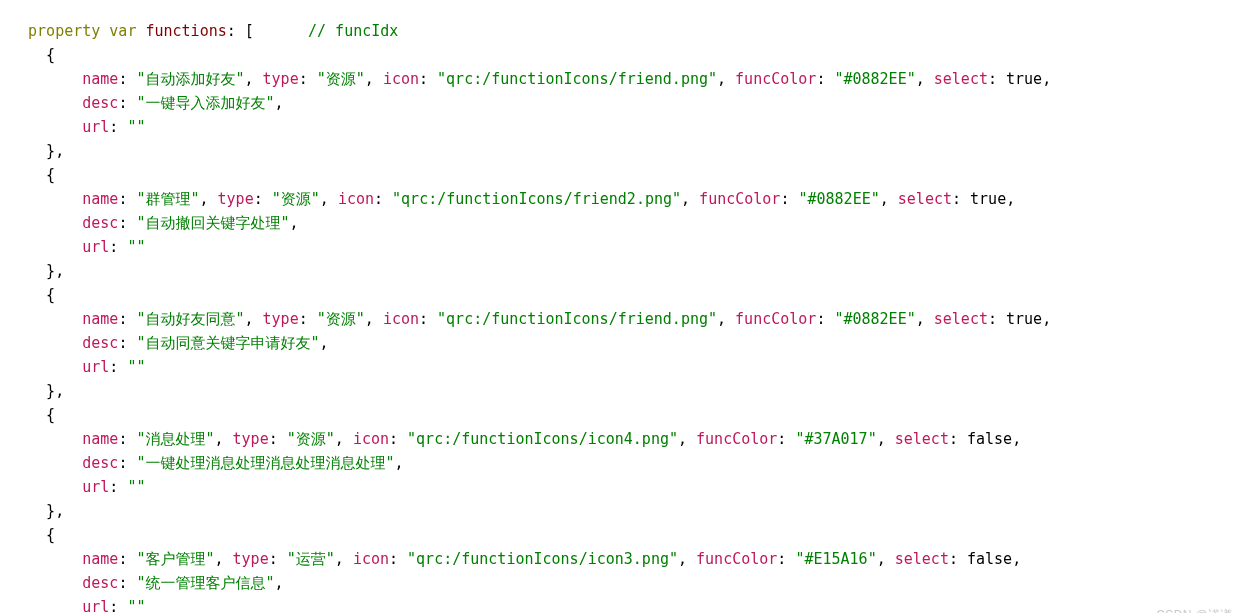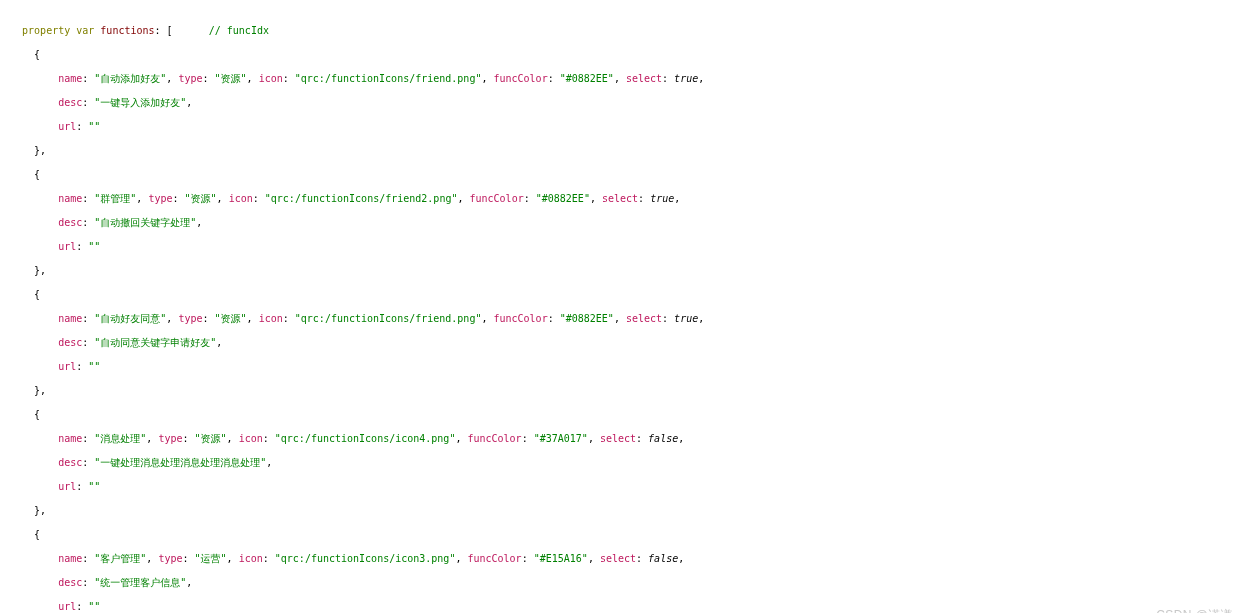--- a/index.html
+++ b/index.html
@@ -32,31 +32,31 @@
     line-height: 24px;
     white-space: pre;
     letter-spacing: 0px;
     color: #000000;
   }
 
   .code-line {
     display: block;
     height: 24px;
     white-space: pre;
-    font-size: 10px;
+    font-size: 15px;
     line-height: 24px;
   }
 
   
   .tok-plain    { color: #be185d; }
   .tok-keyword  { color: #808000; }           
   .tok-ident    { color: #800000; }           
   .tok-string   { color: #008000; }           
   .tok-comment  { color: #008000; }           
-  .tok-bool     { color: #000000; font-style: italic; }           
+  .tok-bool     { color: #000000; }           
   .tok-punct    { color: #000000; }
 
   #watermark {
     position: absolute;
     right: 8px;
     bottom: 4px;
     font-family: "Liberation Sans", sans-serif;
     font-size: 12px;
     color: #c8c8c8;
     letter-spacing: 0.4px;

